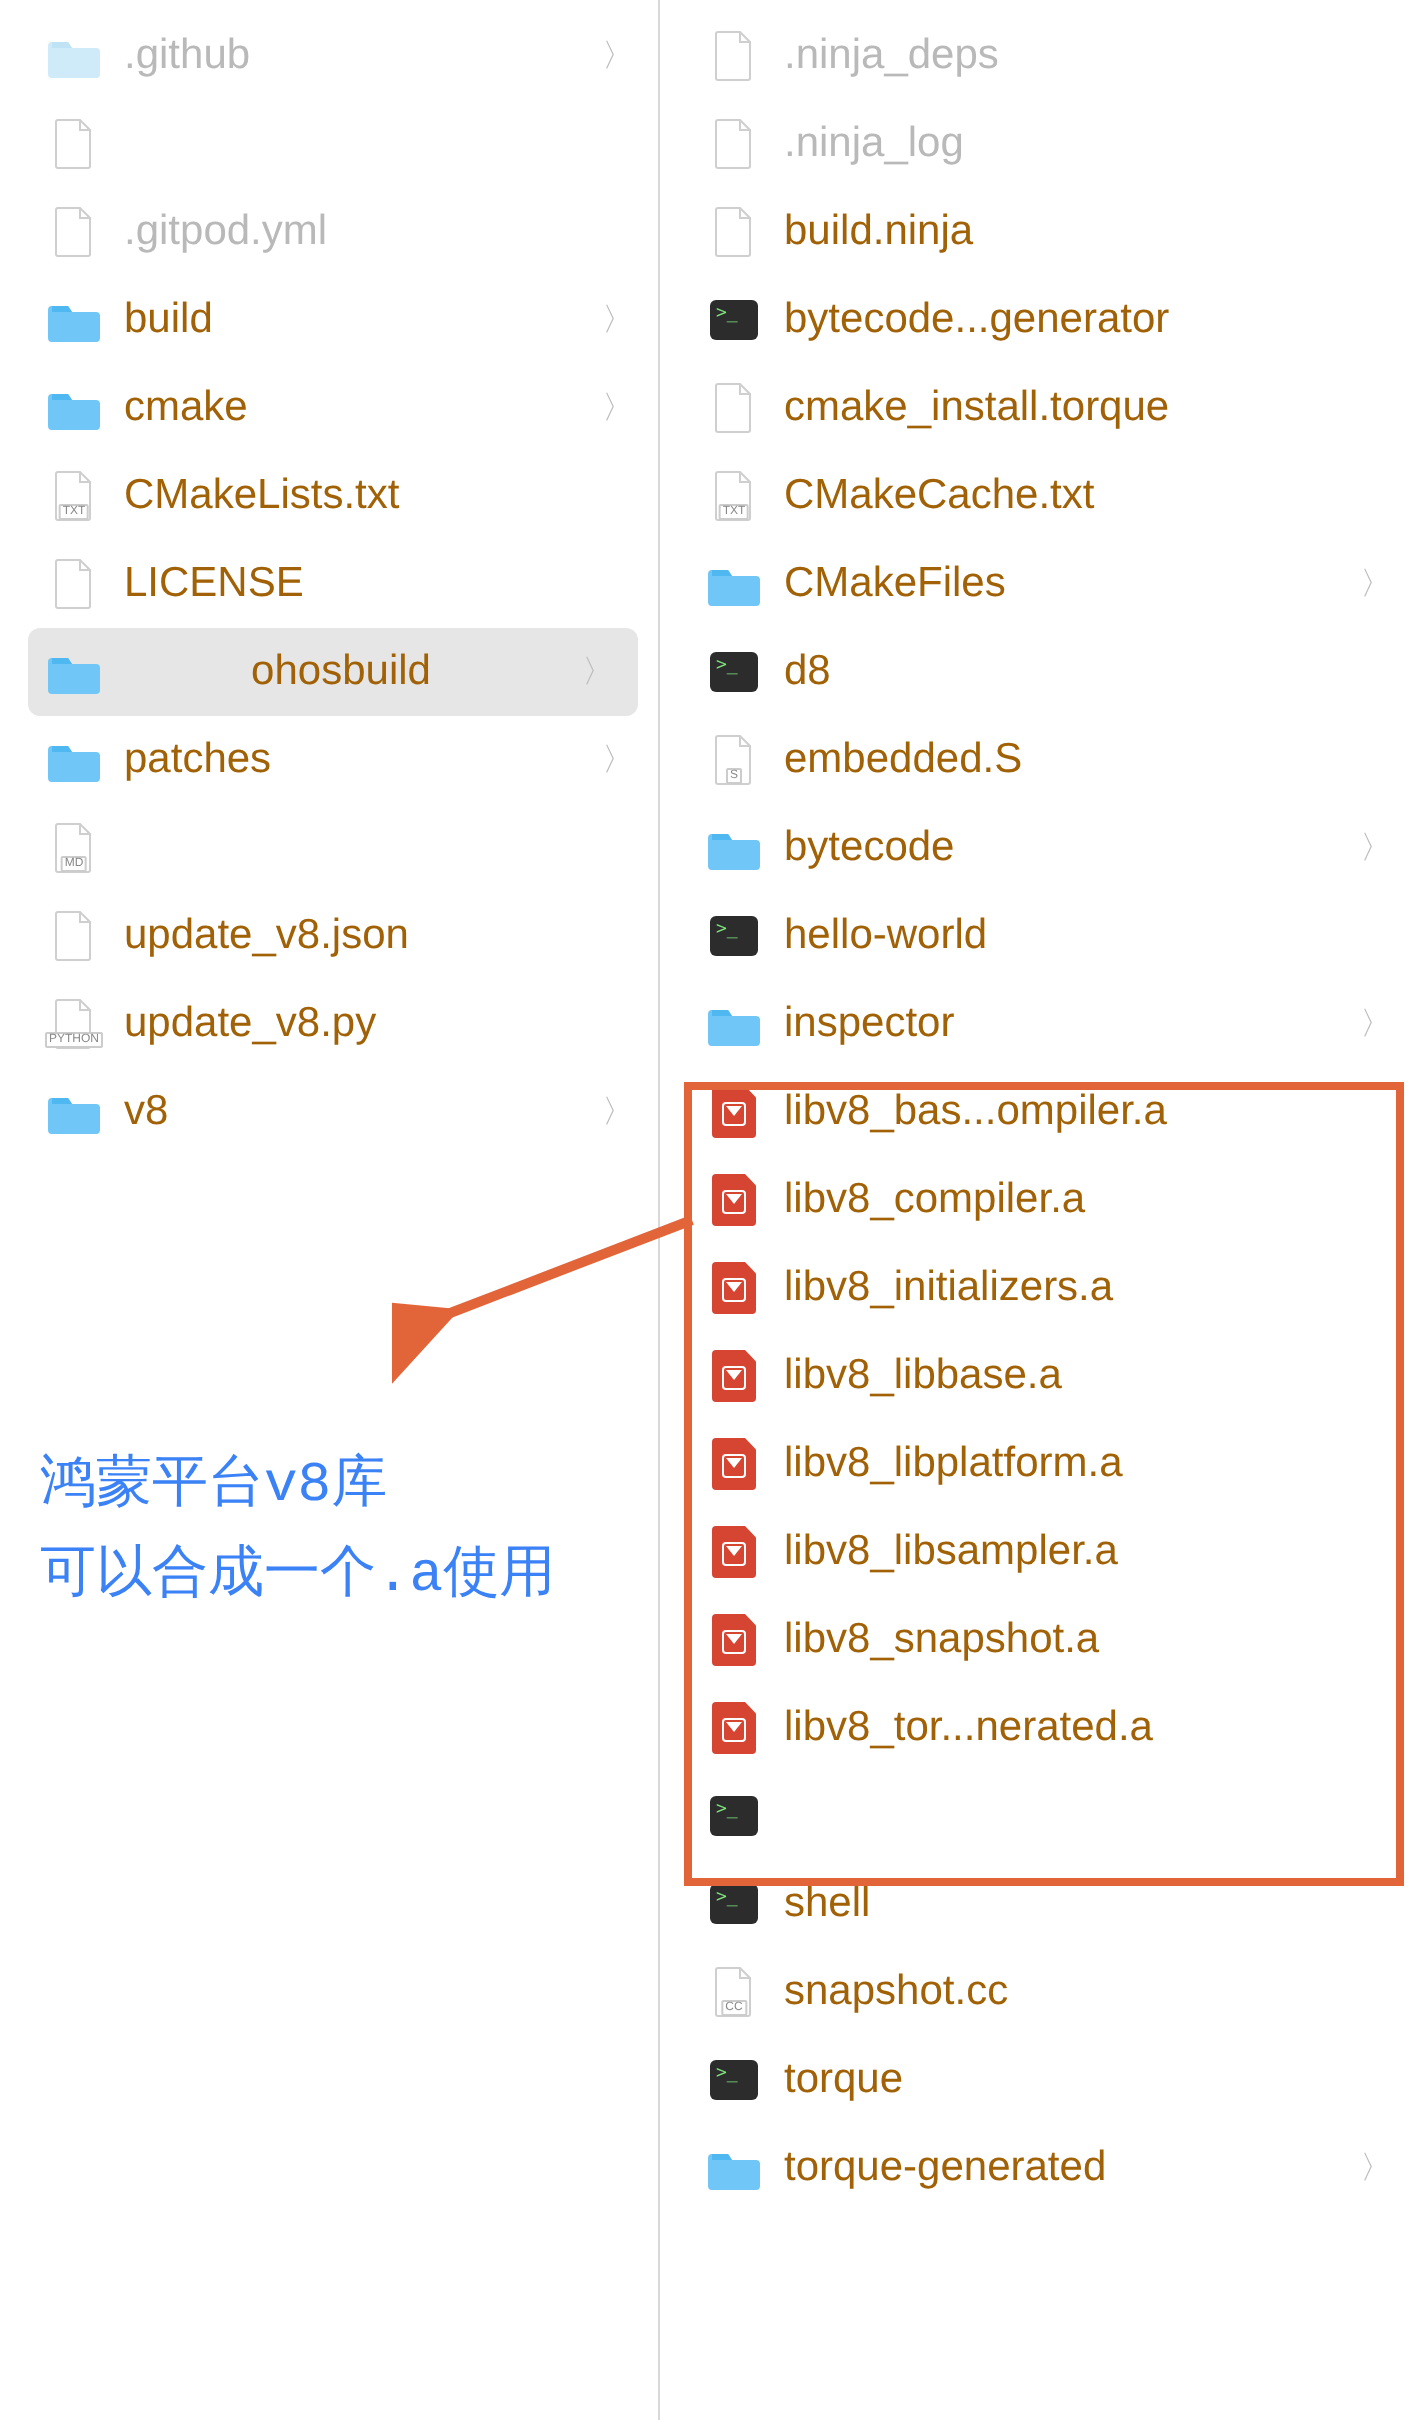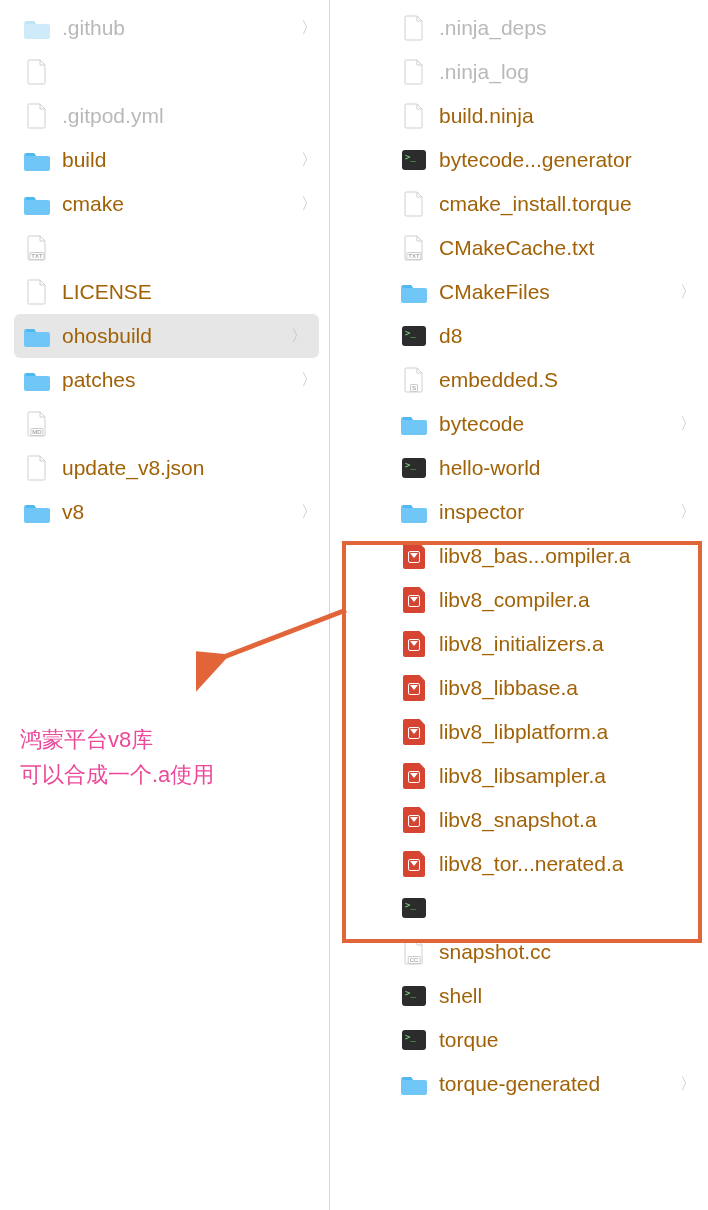--- a/index.html
+++ b/index.html
@@ -9,21 +9,20 @@
     color: #333;
     background: #fff;
     width: 708px;
     height: 1210px;
     position: relative;
     overflow: hidden;
   }
   .columns {
     display: flex;
     height: 100%;
-    gap: 47px;
   }
   .col {
     display: flex;
     flex-direction: column;
     padding-top: 6px;
   }
   .col-left {
     width: 330px;
     border-right: 1px solid #d8d8d8;
   }
@@ -37,20 +36,21 @@
     padding: 0 10px 0 24px;
     gap: 12px;
     cursor: default;
     position: relative;
   }
   .row.selected {
     background: #e6e6e6;
     border-radius: 6px;
     margin: 0 10px 0 14px;
     padding-left: 10px;
+    text-align: center;
   }
   .row .label {
     flex: 1;
     white-space: nowrap;
     overflow: hidden;
     text-overflow: ellipsis;
     font-size: 21px;
     color: #a16207;
   }
   .row.dim .label { color: #b9b9b9; }
@@ -124,25 +124,26 @@
     width: 360px;
     height: 402px;
     pointer-events: none;
   }
 
   
   .annotation {
     position: absolute;
     left: 20px;
     top: 722px;
-    color: #ec4899;
-    font-size: 22px;
+    color: #3b82f6;
+    font-size: 28px;
     line-height: 1.6;
     font-weight: 400;
     pointer-events: none;
+    font-family: Liberation Mono, monospace;
   }
 
   
   .arrow {
     position: absolute;
     left: 196px;
     top: 600px;
     pointer-events: none;
   }
 
@@ -212,20 +213,21 @@
         <span class="chevron">〉</span>
       </div>
       <div class="row">
   <span class="icon file-icon" style="position: relative;">
     <svg viewBox="0 0 22 26">
             <path d="M3 1 h11 l5 5 v18 a1 1 0 0 1 -1 1 H3 a1 1 0 0 1 -1 -1 V2 a1 1 0 0 1 1 -1 z" fill="#fff" stroke="#cfcfcf"></path>
             <path d="M14 1 v5 h5" fill="none" stroke="#cfcfcf"></path>
           </svg>
   <span class="badge-txt">TXT</span>
         </span>
+<span class="label">CMakeLists.txt</span>
       </div>
       <div class="row">
   <span class="icon file-icon">
     <svg viewBox="0 0 22 26">
             <path d="M3 1 h11 l5 5 v18 a1 1 0 0 1 -1 1 H3 a1 1 0 0 1 -1 -1 V2 a1 1 0 0 1 1 -1 z" fill="#fff" stroke="#cfcfcf"></path>
             <path d="M14 1 v5 h5" fill="none" stroke="#cfcfcf"></path>
           </svg>
   </span>
 <span class="label">LICENSE</span>
       </div>
@@ -259,20 +261,30 @@
         </span>
       </div>
       <div class="row">
   <span class="icon file-icon">
     <svg viewBox="0 0 22 26">
             <path d="M3 1 h11 l5 5 v18 a1 1 0 0 1 -1 1 H3 a1 1 0 0 1 -1 -1 V2 a1 1 0 0 1 1 -1 z" fill="#fff" stroke="#cfcfcf"></path>
             <path d="M14 1 v5 h5" fill="none" stroke="#cfcfcf"></path>
           </svg>
   </span>
 <span class="label">update_v8.json</span>
+      </div>
+      <div class="row">
+  <span class="icon file-icon" style="position: relative;">
+    <svg viewBox="0 0 22 26">
+            <path d="M3 1 h11 l5 5 v18 a1 1 0 0 1 -1 1 H3 a1 1 0 0 1 -1 -1 V2 a1 1 0 0 1 1 -1 z" fill="#fff" stroke="#cfcfcf"></path>
+            <path d="M14 1 v5 h5" fill="none" stroke="#cfcfcf"></path>
+          </svg>
+  <span class="badge-txt">PYTHON</span>
+        </span>
+<span class="label">update_v8.py</span>
       </div>
       <div class="row">
   <span class="icon folder-icon">
     <svg viewBox="0 0 26 22">
             <path d="M2 4 h8 l2 3 h12 a2 2 0 0 1 2 2 v11 a2 2 0 0 1 -2 2 H2 a2 2 0 0 1 -2 -2 V6 a2 2 0 0 1 2 -2 z" fill="#6fc6f7"></path>
             <path d="M2 4 h8 l2 3 H2 z" fill="#4fb8f0"></path>
           </svg>
   </span>
 <span class="label">v8</span>
         <span class="chevron">〉</span>
@@ -430,34 +442,34 @@
           <span class="archive-icon"></span>
         </span>
 <span class="label">libv8_tor...nerated.a</span>
       </div>
       <div class="row">
   <span class="icon">
           <span class="exec-icon"></span>
         </span>
       </div>
       <div class="row">
+  <span class="icon">
+          <span class="exec-icon"></span>
+        </span>
+<span class="label">shell</span>
+      </div>
+      <div class="row">
   <span class="icon file-icon" style="position: relative;">
     <svg viewBox="0 0 22 26">
             <path d="M3 1 h11 l5 5 v18 a1 1 0 0 1 -1 1 H3 a1 1 0 0 1 -1 -1 V2 a1 1 0 0 1 1 -1 z" fill="#fff" stroke="#cfcfcf"></path>
             <path d="M14 1 v5 h5" fill="none" stroke="#cfcfcf"></path>
           </svg>
   <span class="badge-txt">CC</span>
         </span>
 <span class="label">snapshot.cc</span>
-      </div>
-      <div class="row">
-  <span class="icon">
-          <span class="exec-icon"></span>
-        </span>
-<span class="label">shell</span>
       </div>
       <div class="row">
   <span class="icon">
           <span class="exec-icon"></span>
         </span>
 <span class="label">torque</span>
       </div>
       <div class="row">
   <span class="icon folder-icon">
     <svg viewBox="0 0 26 22">

